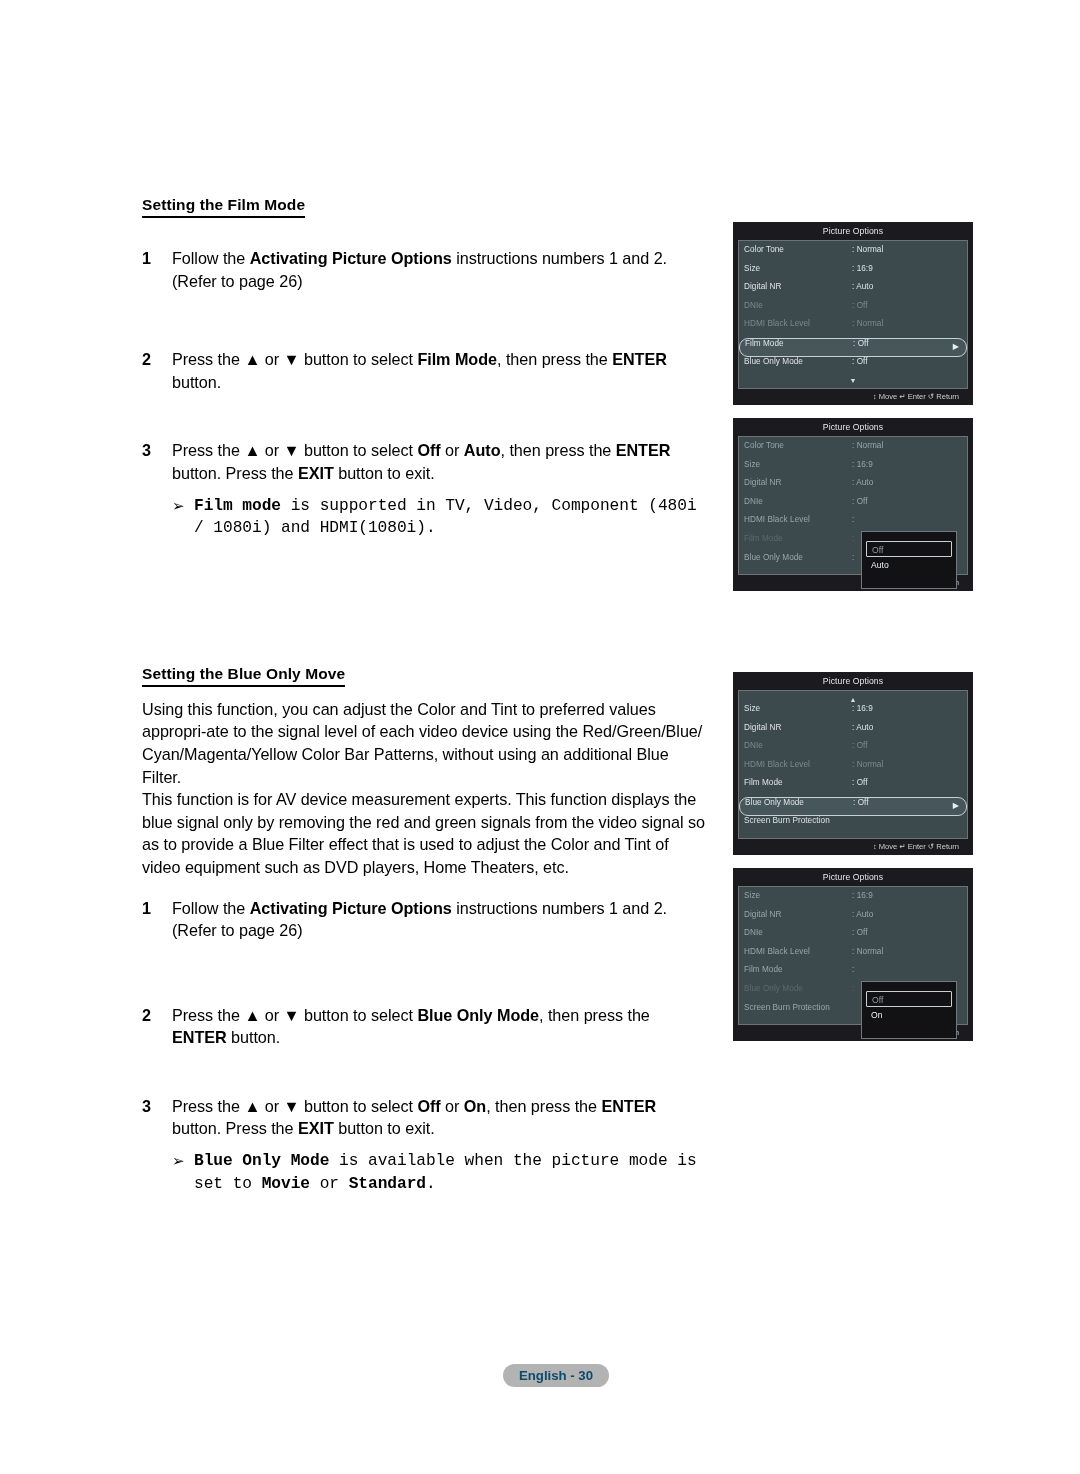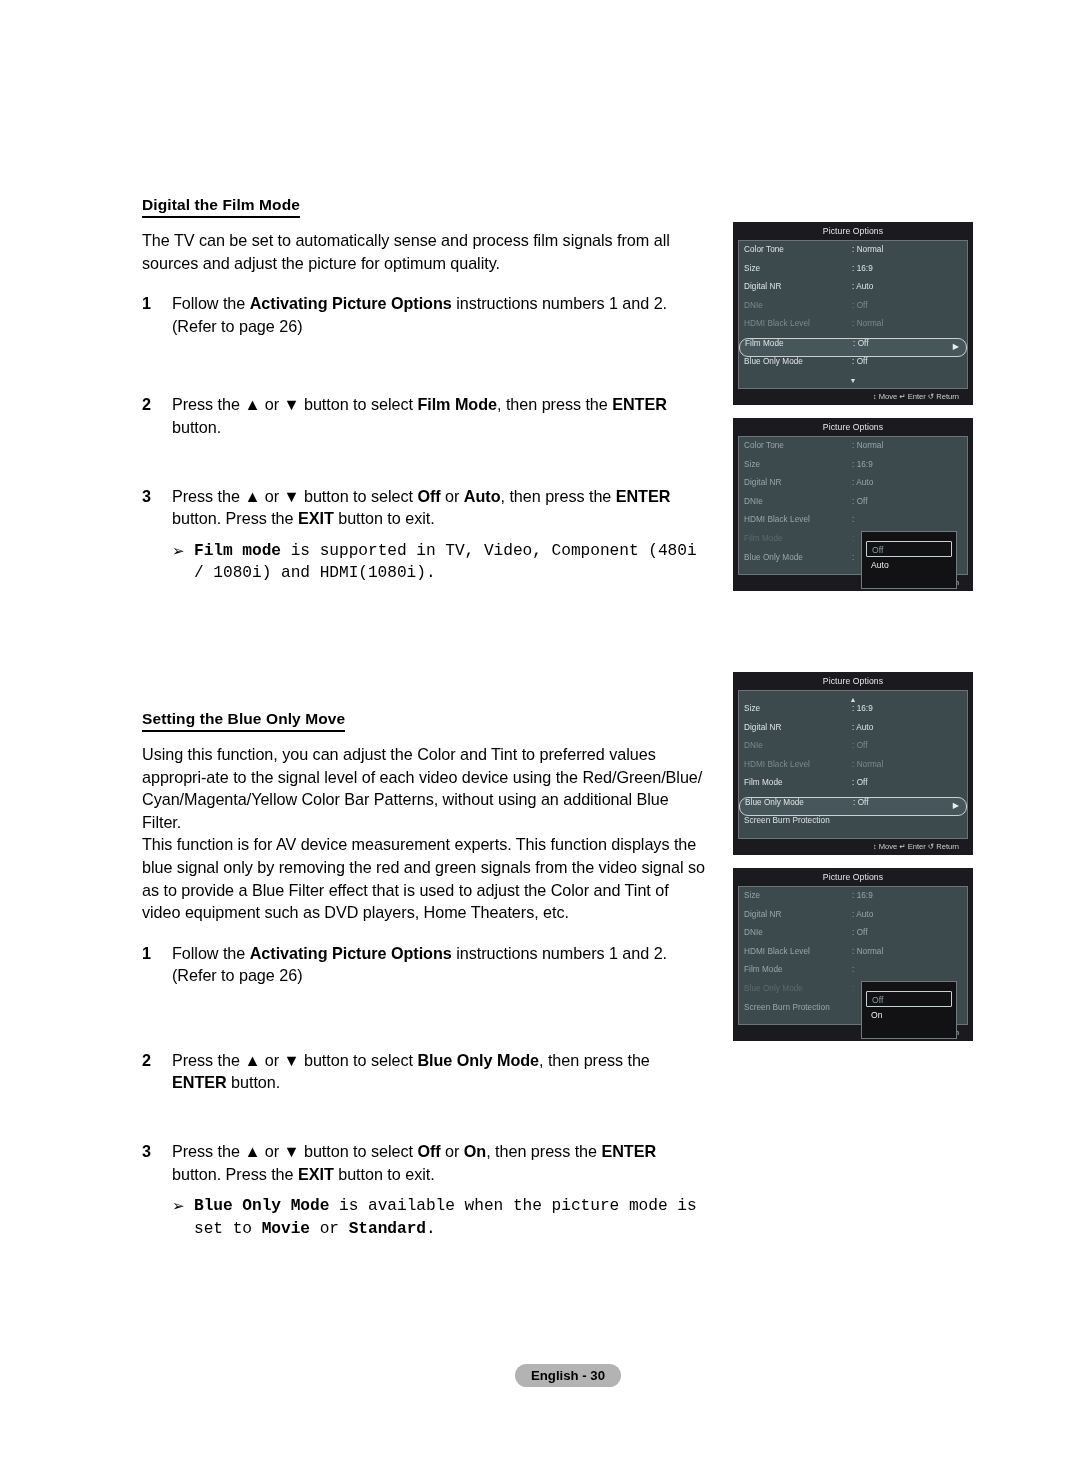--- a/index.html
+++ b/index.html
@@ -186,42 +186,41 @@
   }
   .dd-opt.sel {
     border: 1px solid #c8d2d4;
     color: #8f9b9e;
     border-radius: 1px;
   }
 
   
   .page-pill {
     position: absolute;
-    left: 515px;
+    left: 503px;
     top: 1364px;
     width: 106px;
     height: 23px;
     background: #b3b3b3;
     border-radius: 12px;
     text-align: center;
     line-height: 23px;
     font-size: 13.2px;
     font-weight: bold;
-    color: #000000;
+    color: #0c4a6e;
   }
 </style>
 </head>
 <body>
 
 <div class="text-col">
 
   
-  <h2 class="section-title">Digital the Film Mode</h2>
-
-  <p class="body-text">The TV can be set to automatically sense and process film signals from all sources and adjust the picture for optimum quality.</p>
+  <h2 class="section-title">Setting the Film Mode</h2>
+
 
   <div class="sp-18"></div>
 
   <div class="step">
     <div class="step-num">1</div>
     <div class="step-body">
       <span>Follow the </span><b>Activating Picture Options</b><span> instructions numbers 1 and 2. (Refer to page 26)</span>
     </div>
   </div>
 

